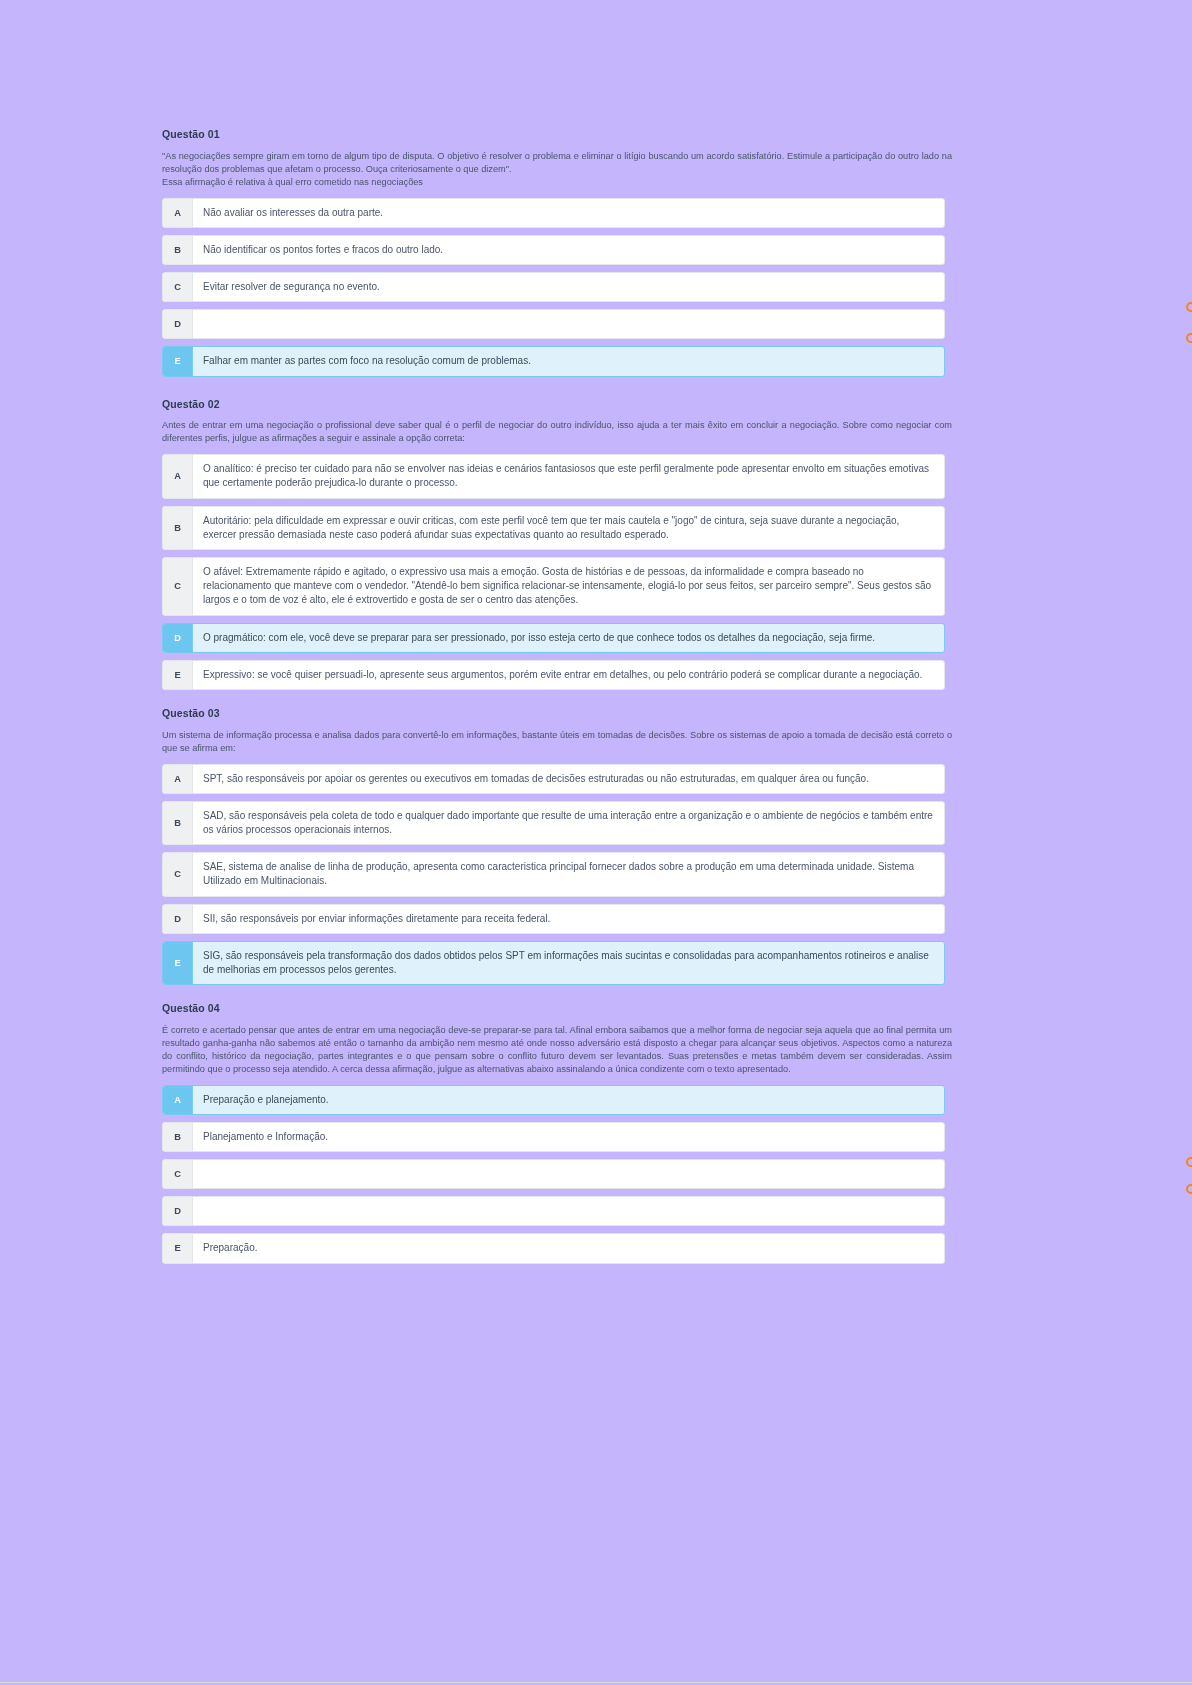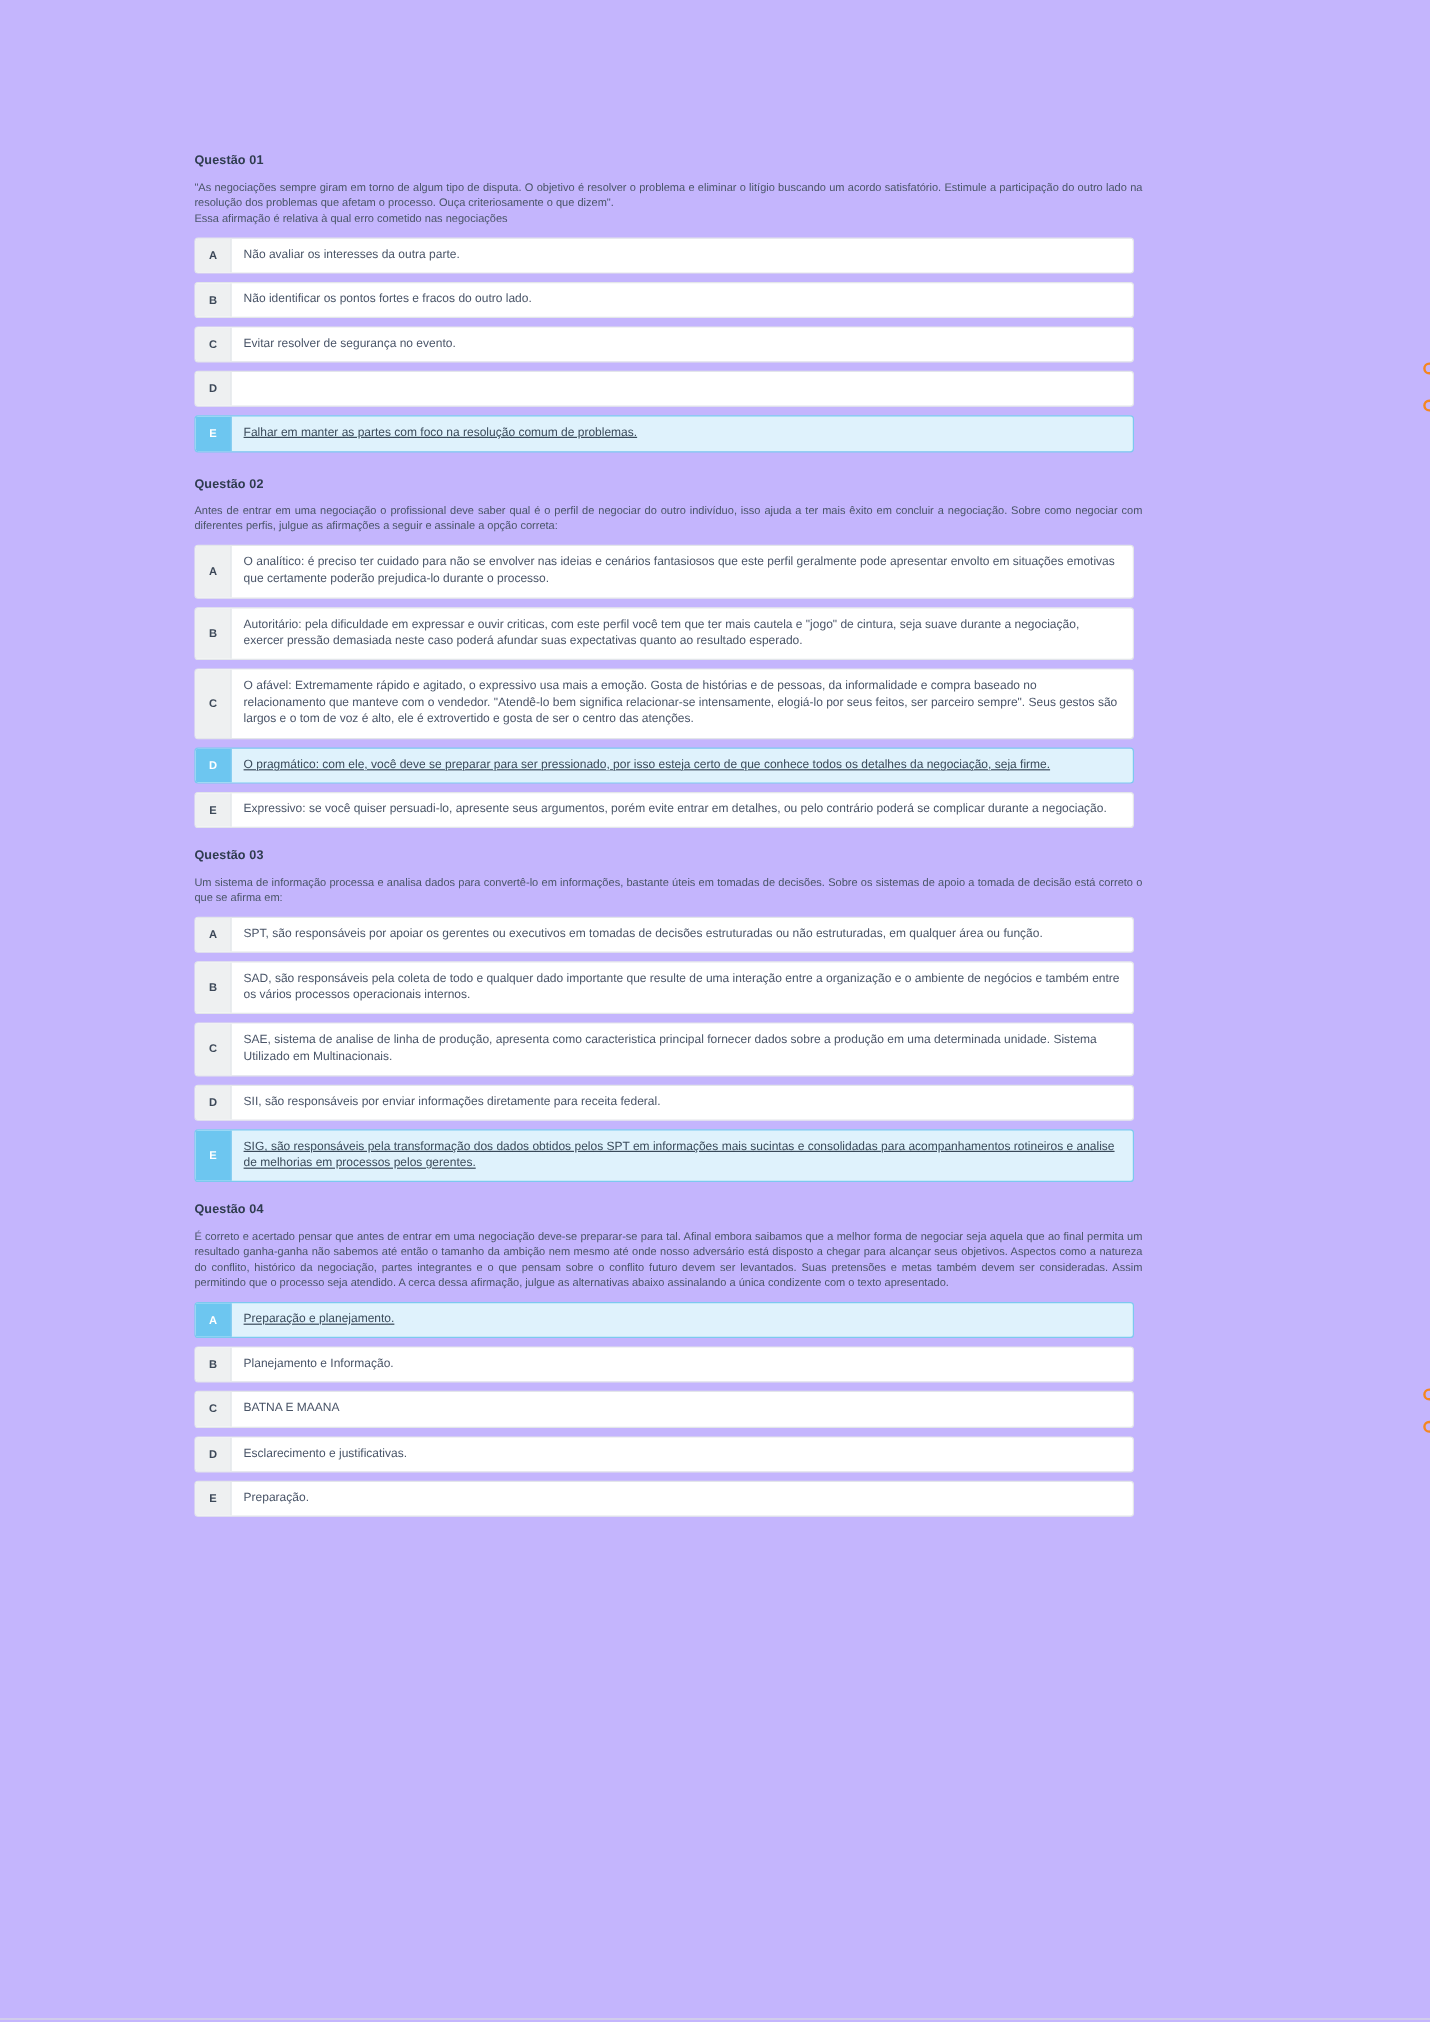--- a/index.html
+++ b/index.html
@@ -89,21 +89,20 @@
     font-size: 10px;
     line-height: 1.42;
     color: #4a5568;
     padding: 7px 10px 7px 10px;
     display: flex;
     align-items: center;
     box-sizing: border-box;
   }
   .alt-row.selected .alt-text {
     color: #3a4a5a;
-    text-decoration: underline;
   }
   .spacer-sm { height: 10px; }
   .spacer-md { height: 14px; }
   .bottom-rule {
     position: absolute;
     left: 0;
     bottom: 2px;
     width: 1192px;
     height: 1px;
     background: #d9dcdf;
@@ -218,25 +217,23 @@
         <div class="alt-row selected">
           <div class="alt-letter">A</div>
           <div class="alt-text">Preparação e planejamento.</div>
         </div>
         <div class="alt-row">
           <div class="alt-letter">B</div>
           <div class="alt-text">Planejamento e Informação.</div>
         </div>
         <div class="alt-row">
           <div class="alt-letter">C</div>
-          <div class="alt-text">BATNA E MAANA</div>
-        </div>
-        <div class="alt-row">
-          <div class="alt-letter">D</div>
-          <div class="alt-text">Esclarecimento e justificativas.</div>
+        </div>
+        <div class="alt-row">
+          <div class="alt-letter">D</div>
         </div>
         <div class="alt-row">
           <div class="alt-letter">E</div>
           <div class="alt-text">Preparação.</div>
         </div>
       </div>
     </div>
 
   </div>
 

